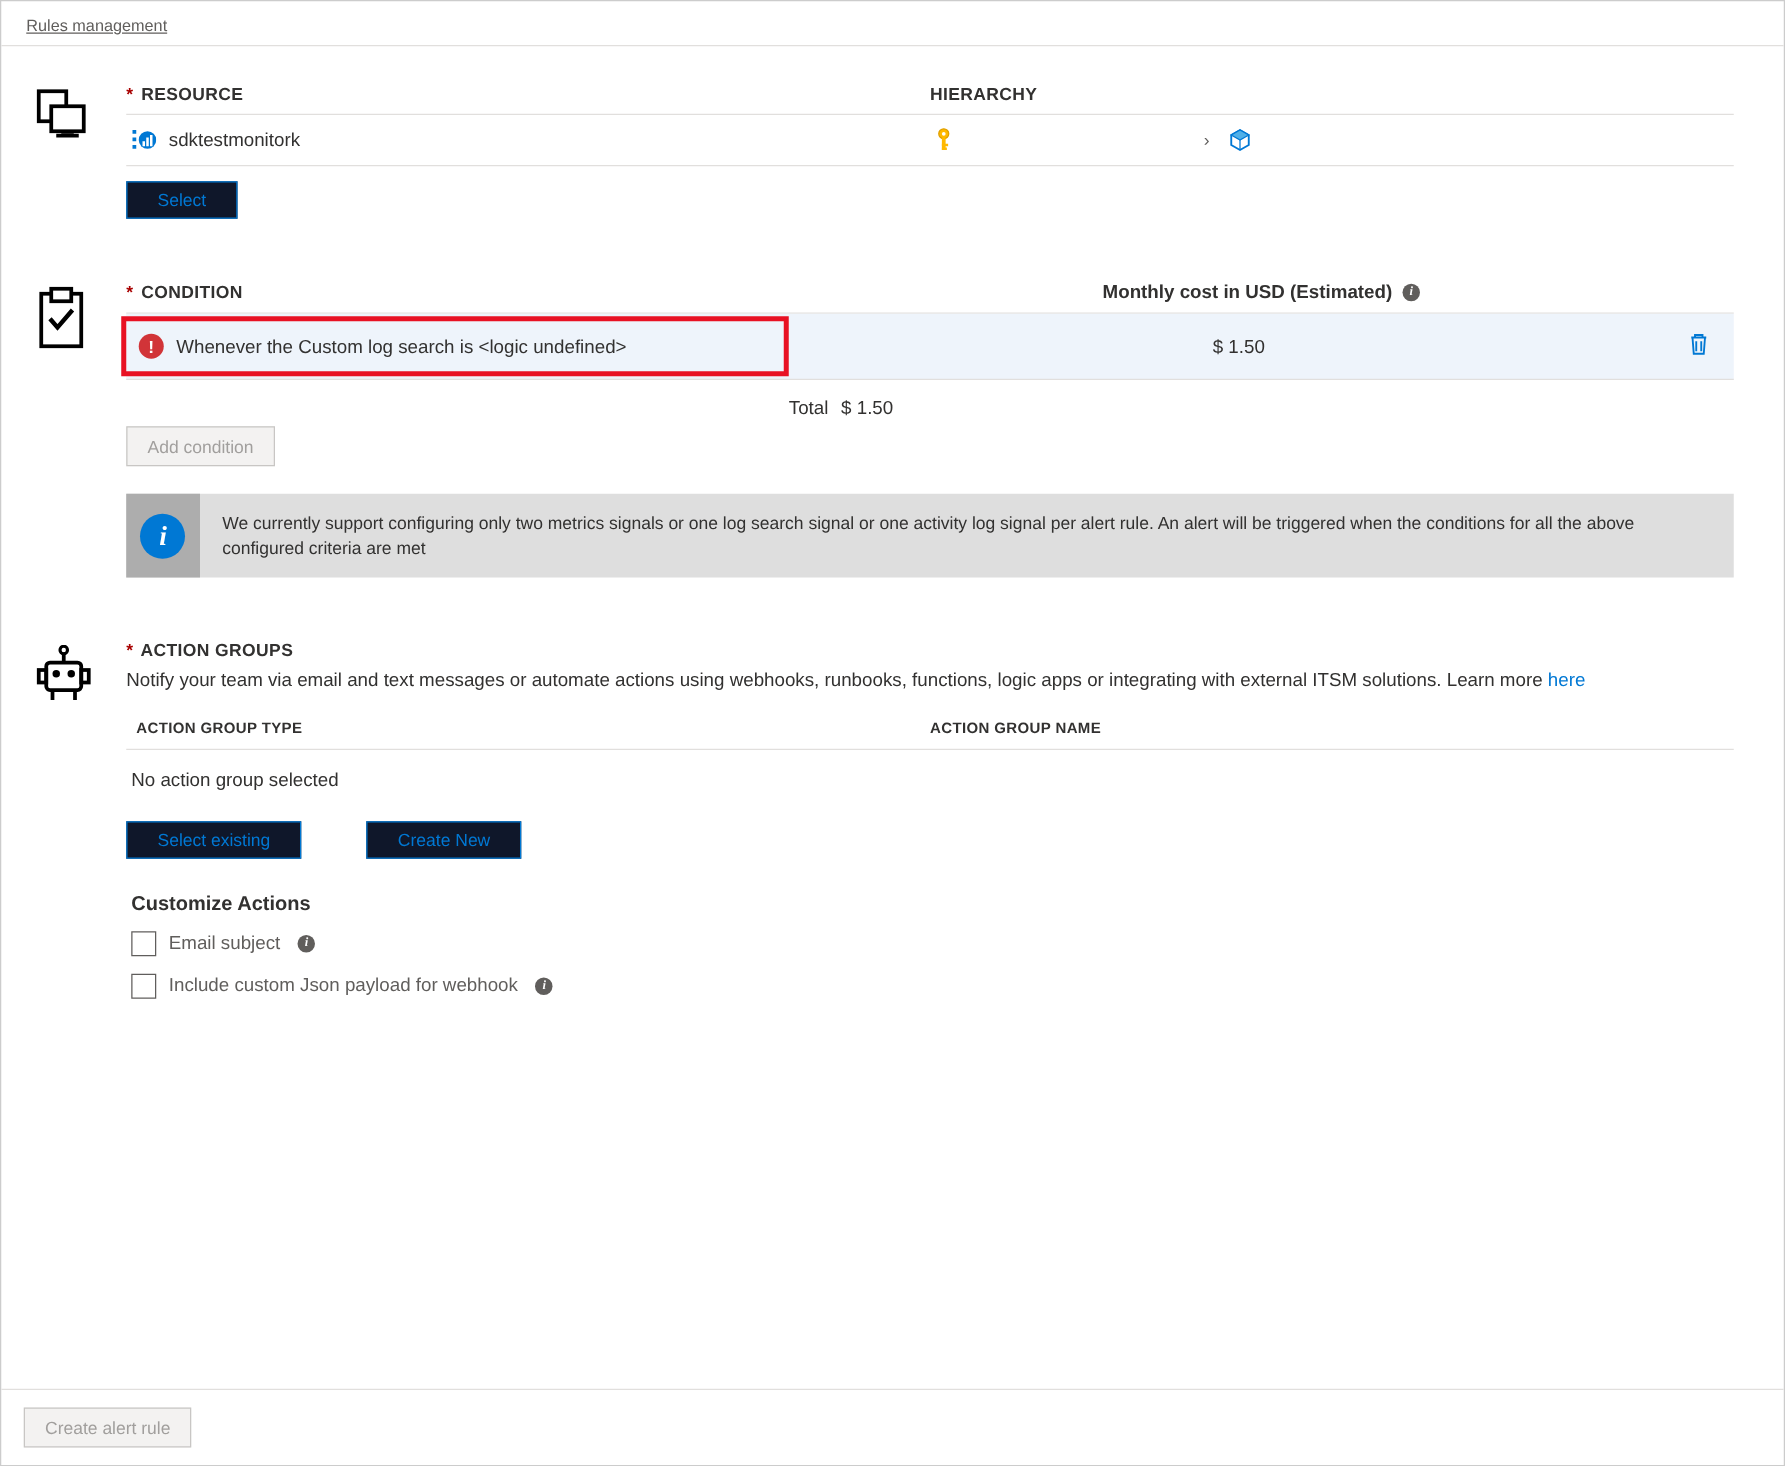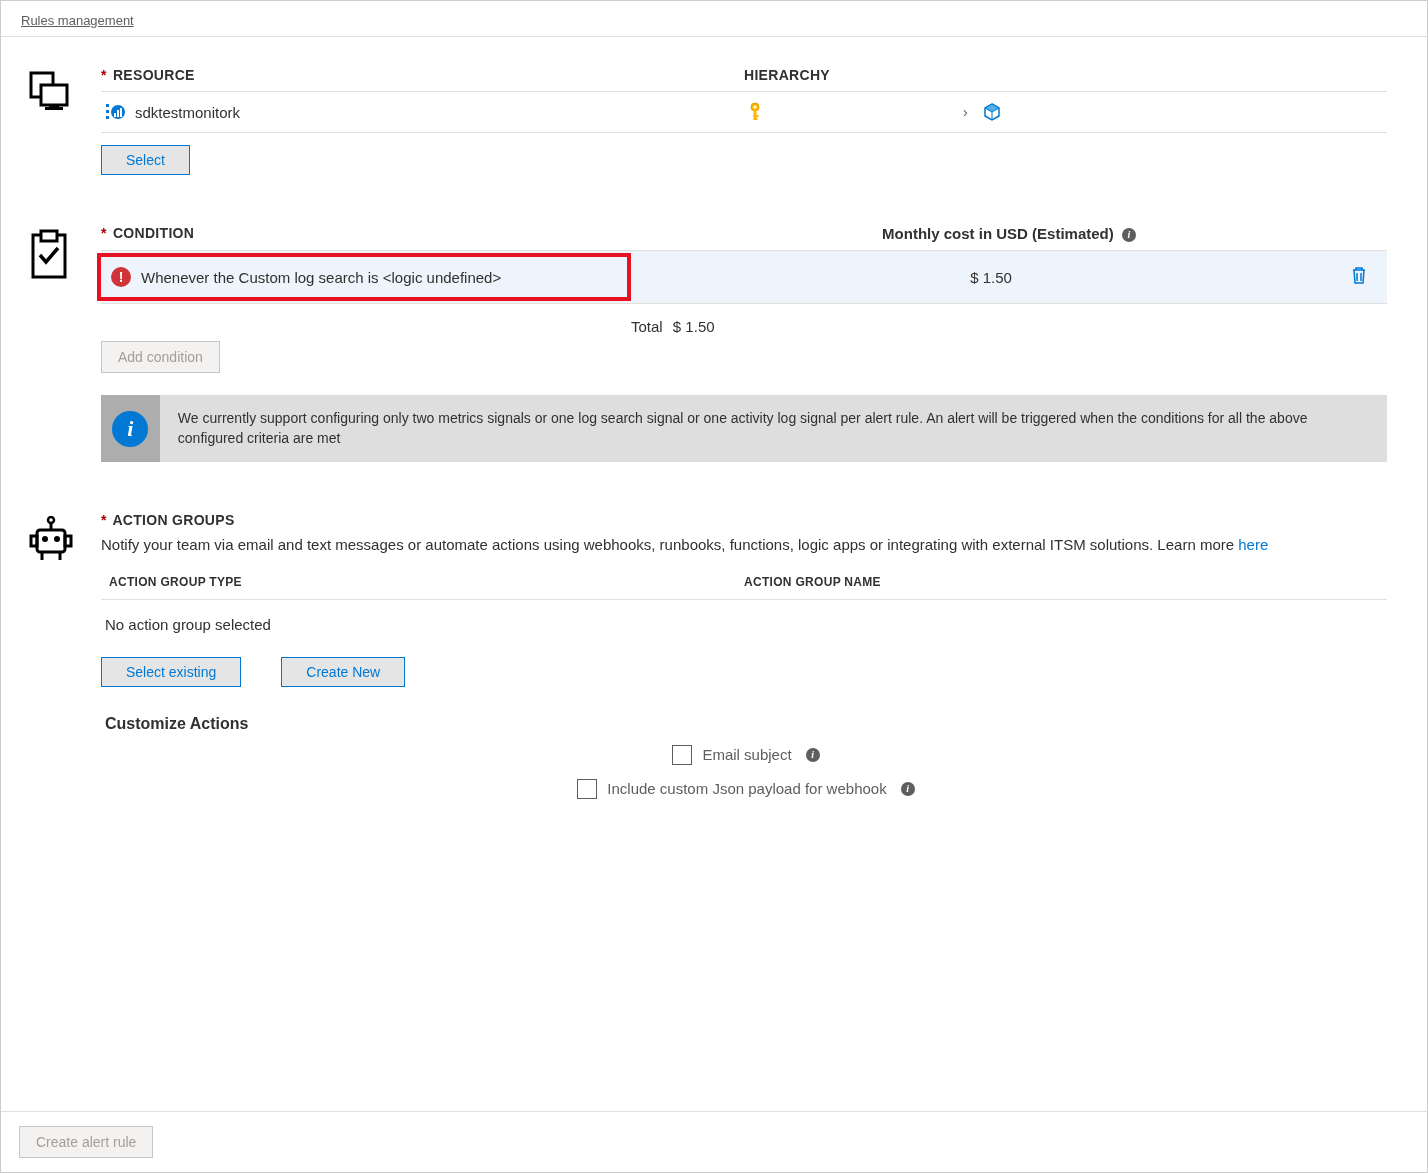--- a/index.html
+++ b/index.html
@@ -93,21 +93,21 @@
     }
     .hierarchy-cell {
       flex: 1;
       display: flex;
       align-items: center;
       gap: 200px;
       padding-left: 6px;
     }
     .btn-outline {
       border: 1px solid #0078d4;
-      background: #e5e5e5;
+      background: #0f172a;
       color: #0078d4;
       padding: 6px 24px;
       font-size: 14px;
       cursor: pointer;
       font-family: inherit;
     }
     .select-btn-row {
       margin-top: 12px;
     }
     .condition-header-right {
@@ -242,40 +242,39 @@
       font-weight: 600;
       letter-spacing: 0.3px;
     }
     .ag-empty {
       padding: 16px 4px;
       font-size: 15px;
       color: #323130;
     }
     .btn-row {
       display: flex;
-      gap: 40px;
+      gap: 52px;
       margin-top: 8px;
     }
     .customize-section {
       margin-top: 28px;
       padding-left: 4px;
     }
     .customize-title {
       font-size: 16px;
       font-weight: 600;
       margin-bottom: 12px;
     }
     .checkbox-row {
       display: flex;
       align-items: center;
       gap: 10px;
       margin-bottom: 14px;
       font-size: 15px;
       color: #605e5c;
-      justify-content: center;
     }
     .checkbox-box {
       width: 20px;
       height: 20px;
       border: 1px solid #605e5c;
       background: #fff;
       cursor: pointer;
     }
     .footer-bar {
       position: absolute;

